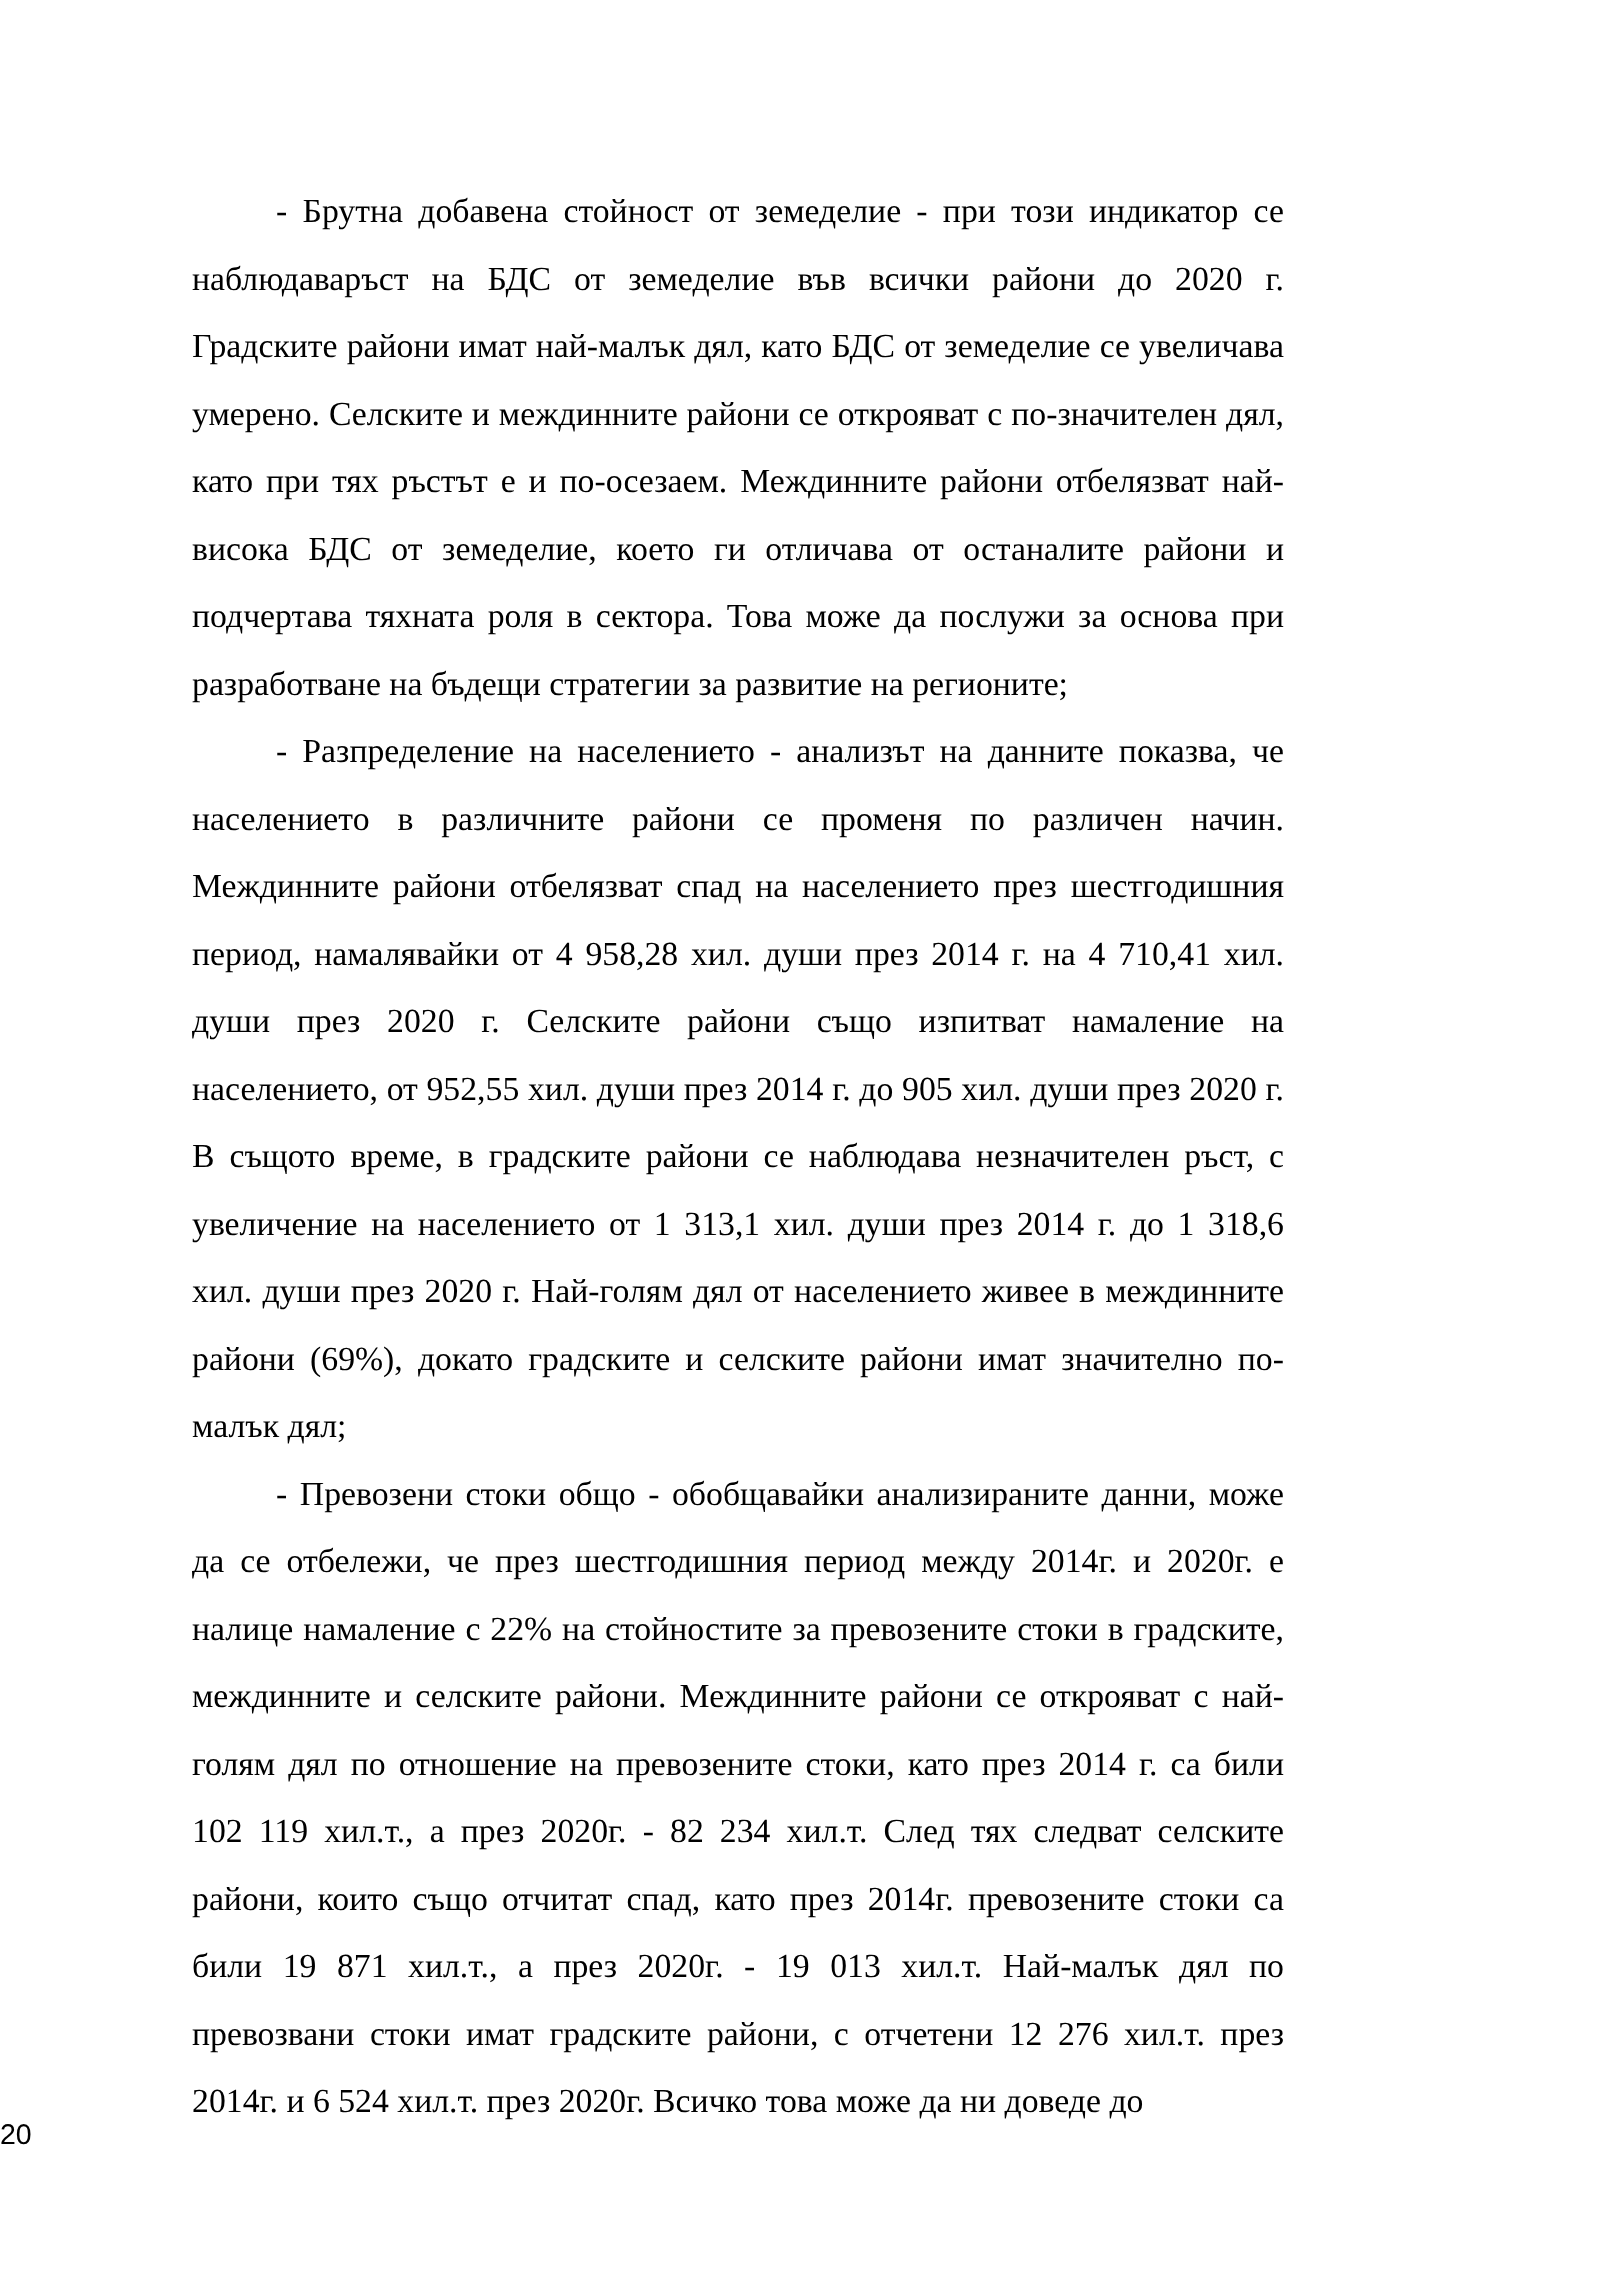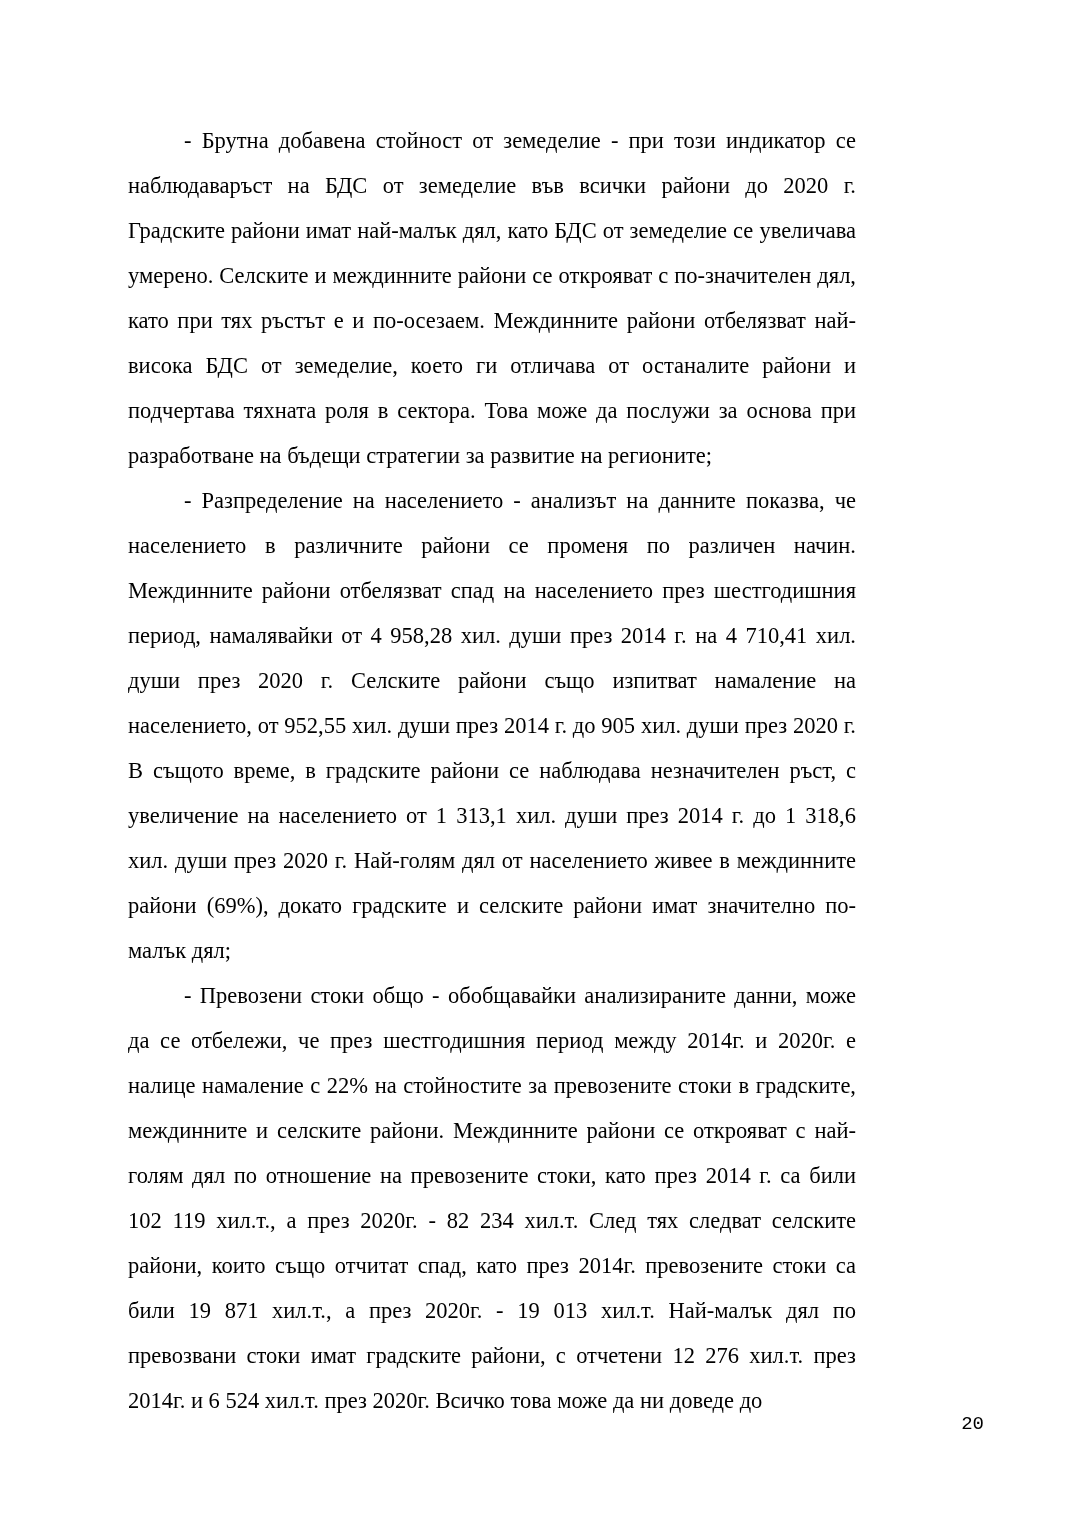--- a/index.html
+++ b/index.html
@@ -34,24 +34,23 @@
     text-align: justify;
   }
   .para:last-of-type {
     
   }
   .page-number {
     position: absolute;
     left: 0;
     right: 0;
     bottom: 92px;
-    text-align: right;
+    text-align: left;
     font-size: 19px;
-    font-family: Liberation Mono, monospace;
-    padding-left: 28px;
+    font-family: Liberation Sans, sans-serif;
   }
 </style>
 </head>
 <body>
 
 <div class="page">
   <div class="body-text">
     <p class="para">-  Брутна добавена стойност от земеделие - при този индикатор се наблюдаваръст на БДС от земеделие във всички райони до 2020 г. Градските райони имат най-малък дял, като БДС от земеделие се увеличава умерено. Селските и междинните райони се открояват с по-значителен дял, като при тях ръстът е и по-осезаем. Междинните райони отбелязват най-висока БДС от земеделие, което ги отличава от останалите райони и подчертава тяхната роля в сектора. Това може да послужи за основа при разработване на бъдещи стратегии за развитие на регионите;</p>
     <p class="para">-  Разпределение на населението - анализът на данните показва, че населението в различните райони се променя по различен начин. Междинните райони отбелязват спад на населението през шестгодишния период, намалявайки от 4 958,28 хил. души през 2014 г. на 4 710,41 хил. души през 2020 г. Селските райони също изпитват намаление на населението, от 952,55 хил. души през 2014 г. до 905 хил. души през 2020 г. В същото време, в градските райони се наблюдава незначителен ръст, с увеличение на населението от 1 313,1 хил. души през 2014 г. до 1 318,6 хил. души през 2020 г. Най-голям дял от населението живее в междинните райони (69%), докато градските и селските райони имат значително по-малък дял;</p>
     <p class="para">-  Превозени стоки общо - обобщавайки анализираните данни, може да се отбележи, че през шестгодишния период между 2014г. и 2020г. е налице намаление с 22% на стойностите за превозените стоки в градските, междинните и селските райони. Междинните райони се открояват с най-голям дял по отношение на превозените стоки, като през 2014 г. са били 102 119 хил.т., а през 2020г. - 82 234 хил.т. След тях следват селските райони, които също отчитат спад, като през 2014г. превозените стоки са били 19 871 хил.т., а през 2020г. - 19 013 хил.т. Най-малък дял по превозвани стоки имат градските райони, с отчетени 12 276 хил.т. през 2014г. и 6 524 хил.т. през 2020г. Всичко това може да ни доведе до</p>

